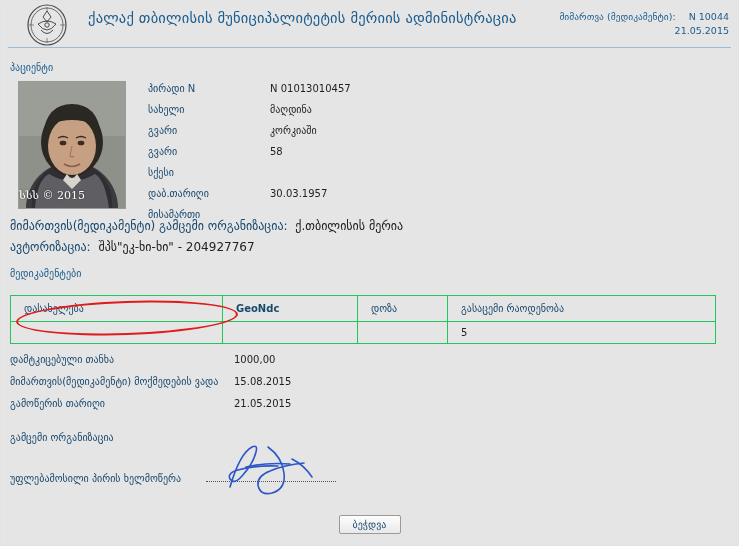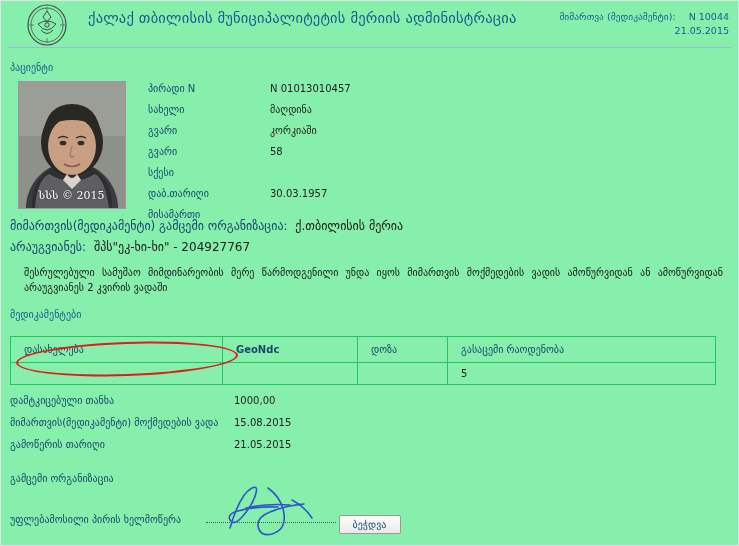--- a/index.html
+++ b/index.html
@@ -5,21 +5,21 @@
   * { box-sizing: border-box; }
   html, body {
     margin: 0; padding: 0;
     background: #ffffff;
     font-family: "DejaVu Sans", "Liberation Sans", sans-serif;
   }
   #page {
     position: relative;
     width: 739px;
     height: 546px;
-    background: #86efac;
+    background: #e5e5e5;
     overflow: hidden;
   }
   
   .header {
     position: relative;
     height: 48px;
     padding: 4px 8px 0 8px;
   }
   .logo {
     position: absolute;
@@ -66,21 +66,20 @@
     left: 18px; top: 0;
     width: 108px; height: 128px;
     border: 1px solid #9a9a9a;
     overflow: hidden;
     background: #8a8d86;
   }
   .photo svg { display: block; }
   .photo .watermark {
     position: absolute;
     left: 0; right: 1px; bottom: 6px;
-    text-align: center;
     font-size: 11px;
     color: #ffffff;
     font-family: "DejaVu Serif", "Liberation Serif", serif;
     text-shadow: 0 0 2px rgba(0,0,0,0.6);
   }
   .fields {
     position: absolute;
     left: 148px; top: 2px;
     width: 560px;
   }
@@ -271,26 +270,25 @@
       </div>
     </div>
   </div>
 
   <div class="meta">
     <div class="meta-row">
       <span>მიმართვის(მედიკამენტი) გამცემი ორგანიზაცია:</span>
       <span class="mval">ქ.თბილისის მერია</span>
     </div>
     <div class="meta-row">
-      <span>არაუგვიანეს:</span>
+      <span>ავტორიზაცია:</span>
       <span class="mval">შპს"ეკ-ხი-ხი" - 204927767</span>
     </div>
   </div>
 
-  <div class="note">შესრულებული სამუშაო მიმდინარეობის მერე წარმოდგენილი უნდა იყოს მიმართვის მოქმედების ვადის ამოწურვიდან ან ამოწურვიდან არაუგვიანეს 2 კვირის ვადაში</div>
 
   <div class="section-label" style="margin-top:14px;">მედიკამენტები</div>
 
   <div class="table-wrap">
     <table class="meds">
       <thead>
         <tr>
           <th style="width:212px;">დასახელება</th>
           <th style="width:135px;font-weight:bold;">GeoNdc</th>
           <th style="width:90px;">დოზა</th>

